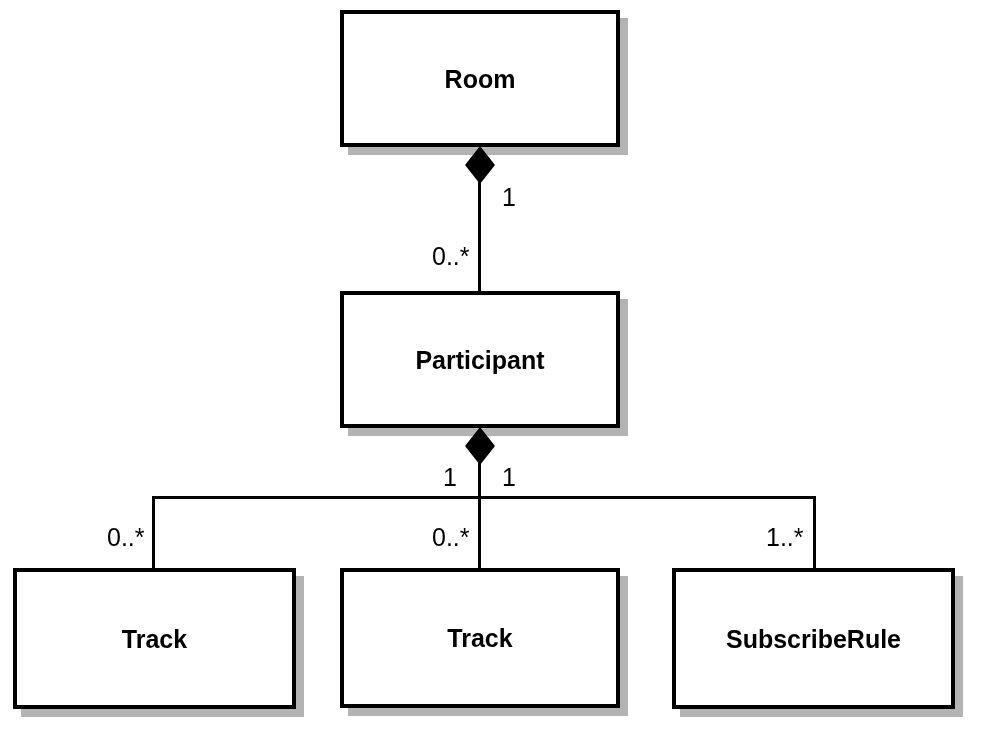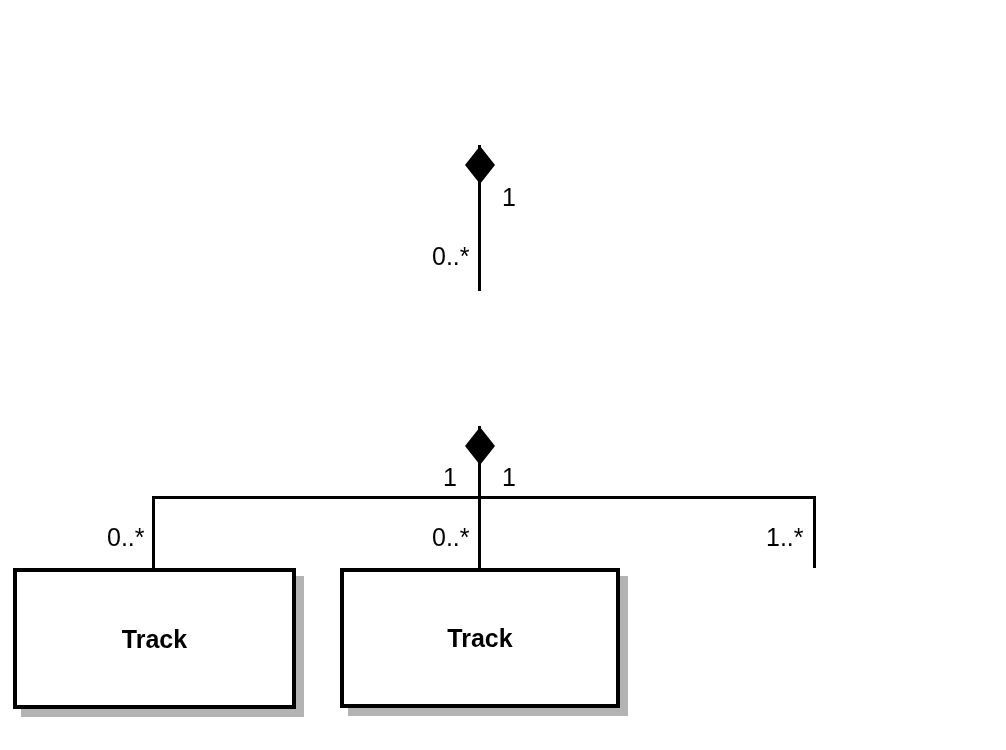--- a/index.html
+++ b/index.html
@@ -68,28 +68,37 @@
   </svg>
 
   <div class="mult" style="left:502px; top:184px;">1</div>
   <div class="mult" style="left:432px; top:243px;">0..*</div>
   <div class="mult" style="left:443px; top:464px;">1</div>
   <div class="mult" style="left:502px; top:464px;">1</div>
   <div class="mult" style="left:107px; top:524px;">0..*</div>
   <div class="mult" style="left:432px; top:524px;">0..*</div>
   <div class="mult" style="left:766px; top:524px;">1..*</div>
 
+  <div class="node" style="left:340px; top:10px; width:280px; height:137px;">
+    <span>Room</span>
+  </div>
 
+  <div class="node" style="left:340px; top:291px; width:280px; height:137px;">
+    <span>Participant</span>
+  </div>
 
   <div class="node" style="left:13px; top:568px; width:283px; height:141px;">
     <span>
       <span>Track</span><br>
     </span>
   </div>
 
   <div class="node" style="left:340px; top:568px; width:280px; height:140px;">
     <span>
       <span>Track</span><br>
     </span>
   </div>
 
+  <div class="node" style="left:672px; top:568px; width:283px; height:141px;">
+    <span>SubscribeRule</span>
+  </div>
 
 </div>
 
 </body></html>

